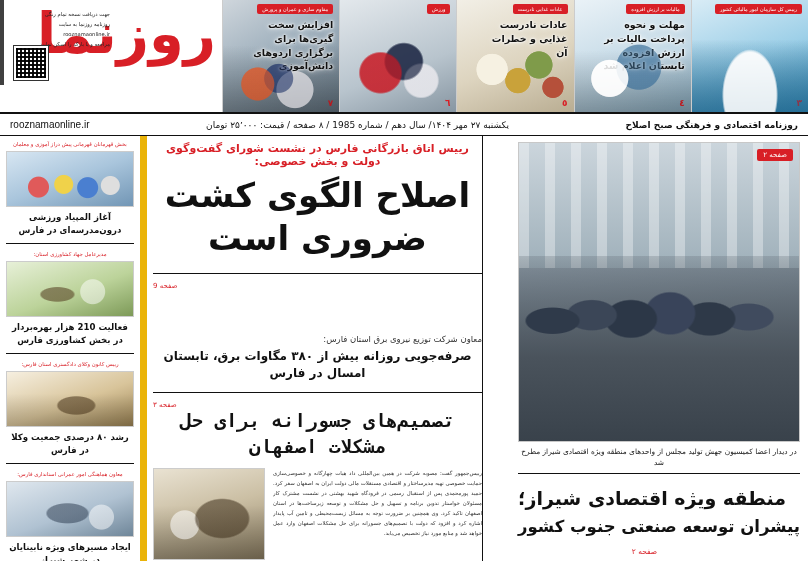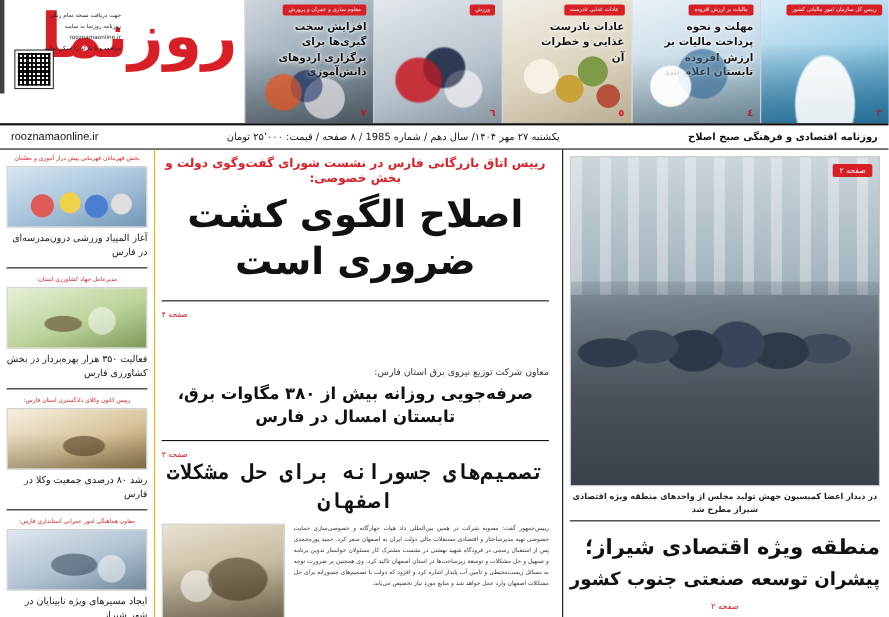--- a/index.html
+++ b/index.html
@@ -242,27 +242,27 @@
   }
   .hero-caption {
     width: 282px;
     direction: rtl;
     text-align: center;
     font-size: 7.4px;
     color: #222;
     padding: 4px 2px 5px;
     border-bottom: 1px solid #111;
     line-height: 1.5;
-    font-weight: bold;
   }
   .photo-headline {
     width: 282px;
     direction: rtl;
-    text-align: right;
+    text-align: left;
     padding-top: 10px;
+    margin-left: 29px;
   }
   .photo-headline .line {
     font-size: 19px;
     font-weight: bold;
     color: #111;
     line-height: 1.55;
   }
   .photo-headline .line.semi {
     font-size: 16.5px;
   }
@@ -270,22 +270,22 @@
     text-align: center;
     color: #d81f26;
     font-size: 7.5px;
     padding-top: 8px;
     direction: rtl;
   }
 
   
   .col-lead {
     flex: 1 1 auto;
-    padding: 4px 12px 4px 6px;
-    border-left: 1px solid #eab308;
+    padding: 4px 0 4px 6px;
+    border-left: 7px solid #eab308;
     border-right: 1px solid #111;
     position: relative;
     direction: rtl;
   }
   .kicker {
     text-align: center;
     color: #d81f26;
     font-size: 11px;
     font-weight: bold;
     padding: 2px 0 6px;
@@ -312,21 +312,21 @@
   }
   .story .sub {
     text-align: right;
     font-size: 8.5px;
     color: #333;
     padding-bottom: 4px;
     margin-top: 44px;
   }
   .story .hl {
     text-align: center;
-    font-size: 15px;
+    font-size: 12px;
     font-weight: bold;
     color: #111;
     line-height: 1.4;
   }
   .story .hl.big {
     font-size: 19px;
     font-family: Liberation Mono, monospace;
   }
   .two-col-body {
     display: flex;
@@ -419,22 +419,23 @@
   .sp-4 { background: linear-gradient(160deg, #dfe7ee 0%, #b0c2d2 55%, #6f8699 100%); }
   .sp-4::after {
     content:"";
     position:absolute; inset:0;
     background:
       radial-gradient(ellipse at 48% 58%, rgba(40,55,75,.5) 0 20px, transparent 22px),
       radial-gradient(circle at 75% 65%, rgba(255,255,255,.5) 0 12px, transparent 13px);
   }
   .side-hl {
     font-size: 8.6px;
-    font-weight: normal;
-    color: #111;
+    font-weight: bold;
+    color: #111;
+    text-align: center;
     line-height: 1.5;
   }
 </style>
 </head>
 <body>
 
 <div id="page">
 
   <div class="top-strip">
 
@@ -502,21 +503,21 @@
       </div>
       <div class="photo-page">صفحه ۲</div>
     </div>
 
     <div class="col-lead">
       <div class="kicker">رییس اتاق بازرگانی فارس در نشست شورای گفت‌وگوی دولت و بخش خصوصی:</div>
       <div class="lead-headline">اصلاح الگوی کشت ضروری است</div>
       <div class="rule"></div>
 
       <div class="story">
-        <div class="pagetag">صفحه ۴</div>
+        <div class="pagetag">صفحه 9</div>
         <div class="sub">معاون شرکت توزیع نیروی برق استان فارس:</div>
         <div class="hl">صرفه‌جویی روزانه بیش از ۳۸۰ مگاوات برق، تابستان امسال در فارس</div>
       </div>
 
       <div class="rule"></div>
 
       <div class="story">
         <div class="pagetag">صفحه ۳</div>
         <div class="hl big">تصمیم‌های جسورانه برای حل مشکلات اصفهان</div>
         <div class="two-col-body">
@@ -536,21 +537,21 @@
 
     <div class="col-side">
       <div class="side-item">
         <div class="side-kicker">بخش قهرمانان قهرمانی پیش دراز آموزی و معلمان</div>
         <div class="side-photo sp-1"></div>
         <div class="side-hl">آغاز المپیاد ورزشی درون‌مدرسه‌ای در فارس</div>
       </div>
       <div class="side-item">
         <div class="side-kicker">مدیرعامل جهاد کشاورزی استان:</div>
         <div class="side-photo sp-2"></div>
-        <div class="side-hl">فعالیت ۳۵۰ هزار بهره‌بردار در بخش کشاورزی فارس</div>
+        <div class="side-hl">فعالیت 210 هزار بهره‌بردار در بخش کشاورزی فارس</div>
       </div>
       <div class="side-item">
         <div class="side-kicker">رییس کانون وکلای دادگستری استان فارس:</div>
         <div class="side-photo sp-3"></div>
         <div class="side-hl">رشد ۸۰ درصدی جمعیت وکلا در فارس</div>
       </div>
       <div class="side-item">
         <div class="side-kicker">معاون هماهنگی امور عمرانی استانداری فارس:</div>
         <div class="side-photo sp-4"></div>
         <div class="side-hl">ایجاد مسیرهای ویژه نابینایان در شهر شیراز</div>

